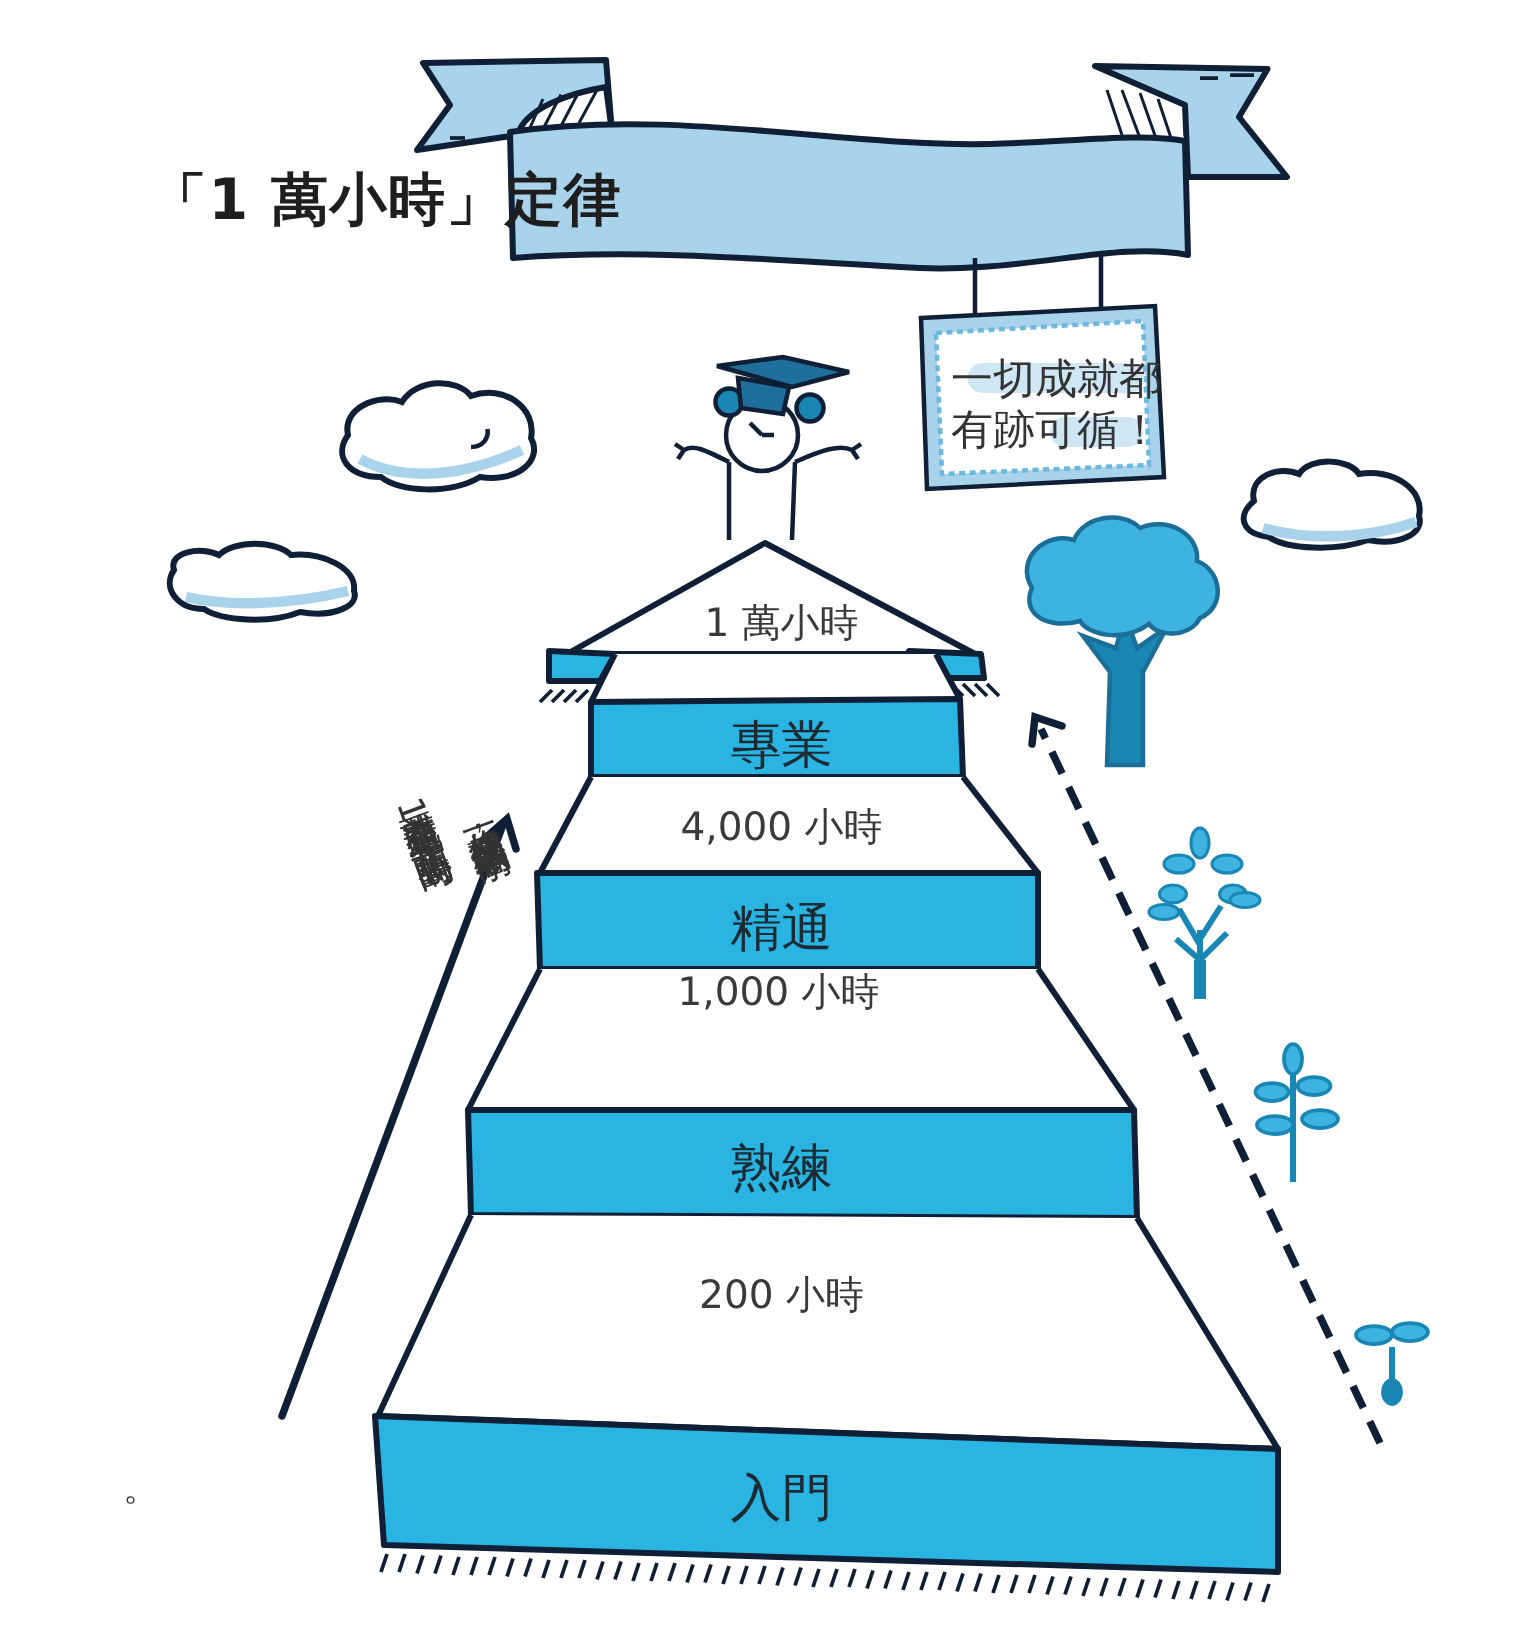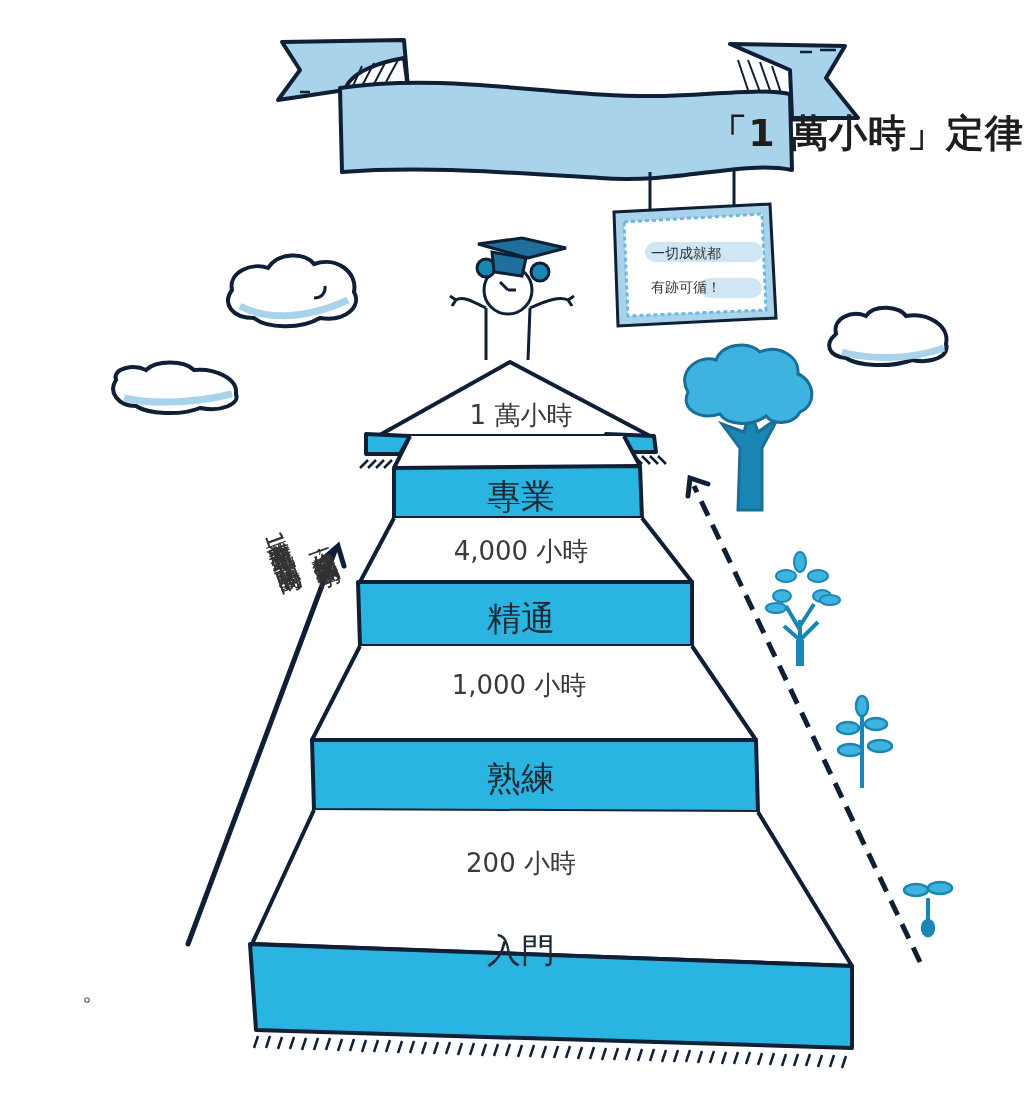--- a/index.html
+++ b/index.html
@@ -1,23 +1,23 @@
 <!DOCTYPE html>
 <html><head>
 <meta charset="utf-8">
 <style>
   html, body { margin: 0; padding: 0; background: #ffffff; }
   body { width: 1024px; height: 1098px; position: relative; overflow: hidden;
          font-family: "DejaVu Sans", "Liberation Sans", sans-serif; }
   svg.art { position: absolute; left: 0; top: 0; }
   .txt { position: absolute; color: #2a2a2a; white-space: nowrap; }
-  .title { left: 0; width: 1024px; top: 108px; text-align: right;
+  .title { left: 0; width: 1024px; top: 108px; text-align: left;
            font-size: 38px; font-weight: bold; color: #1e1e1e; letter-spacing: 1px;
            padding-left: 100px; box-sizing: border-box; }
-  .sign { left: 606px; width: 160px; text-align: center; font-size: 14px; color: #333; line-height: 30px; }
+  .sign { left: 624px; width: 160px; text-align: center; font-size: 28px; color: #333; line-height: 30px; }
   .step { left: 0; width: 1024px; text-align: center; padding-left: 18px; box-sizing: border-box; }
   .level { font-size: 34px; color: #1b2a33; }
   .hours { font-size: 26px; color: #3a3a3a; }
   .vcol { position: absolute; writing-mode: vertical-rl; font-size: 24px; color: #333;
           line-height: 28px; letter-spacing: 1px; transform-origin: top left; }
 </style>
 </head>
 <body>
 
 <svg class="art" width="1024" height="1098" viewBox="0 0 1024 1098">
@@ -148,23 +148,23 @@
 <div class="txt sign" style="top:272px;">有跡可循！</div>
 
 <div class="txt step hours" style="top:398px;">1 萬小時</div>
 
 <div class="txt step level" style="top:474px;">專業</div>
 
 <div class="txt step hours" style="top:534px;">4,000 小時</div>
 
 <div class="txt step level" style="top:596px;">精通</div>
 
-<div class="txt step hours" style="top:668px;padding-left:14px;">1,000 小時</div>
+<div class="txt step hours" style="top:644px;padding-left:14px;">1,000 小時</div>
 
 <div class="txt step level" style="top:756px;">熟練</div>
 
 <div class="txt step hours" style="top:846px;">200 小時</div>
 
-<div class="txt step level" style="top:928px;">入門</div>
+<div class="txt step level" style="top:976px;">入門</div>
 
 <div class="vcol" style="left:300px; top:540px; transform: rotate(-20deg);">你想成爲某一個領域的高手，</div>
 <div class="vcol" style="left:256px; top:530px; transform: rotate(-20deg);">就要在這上面花上1萬小時的時間</div>
 <div class="txt" style="left:82px; top:976px; font-size:24px; color:#333;">。</div>
 
 </body></html>

